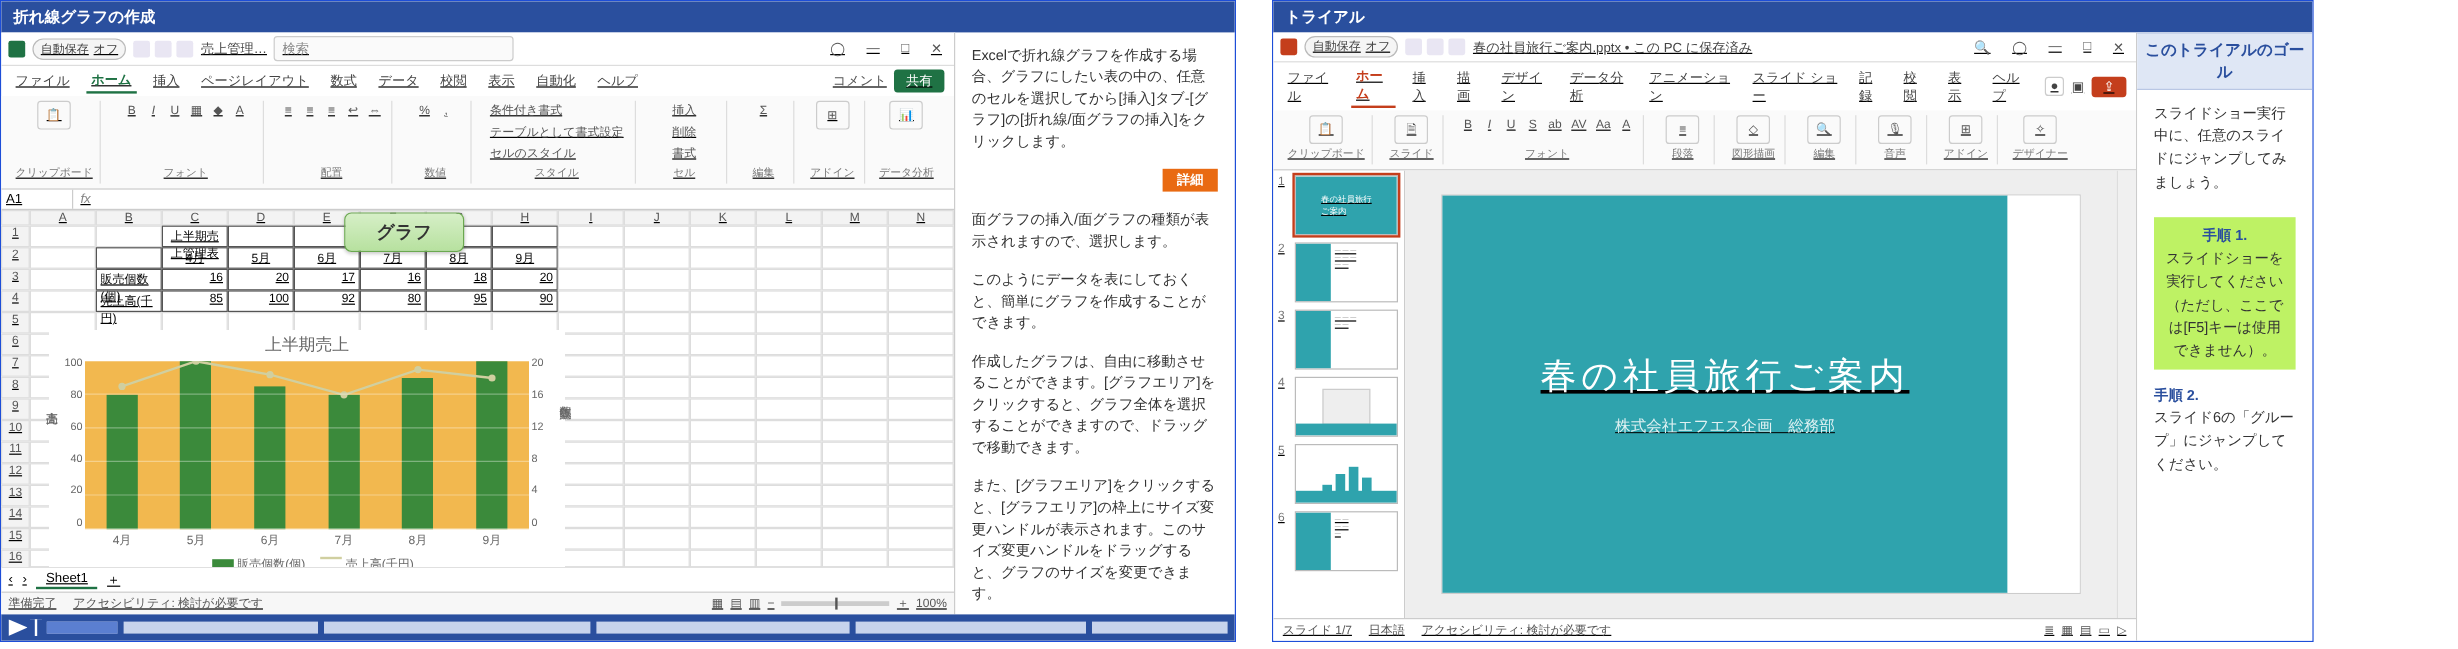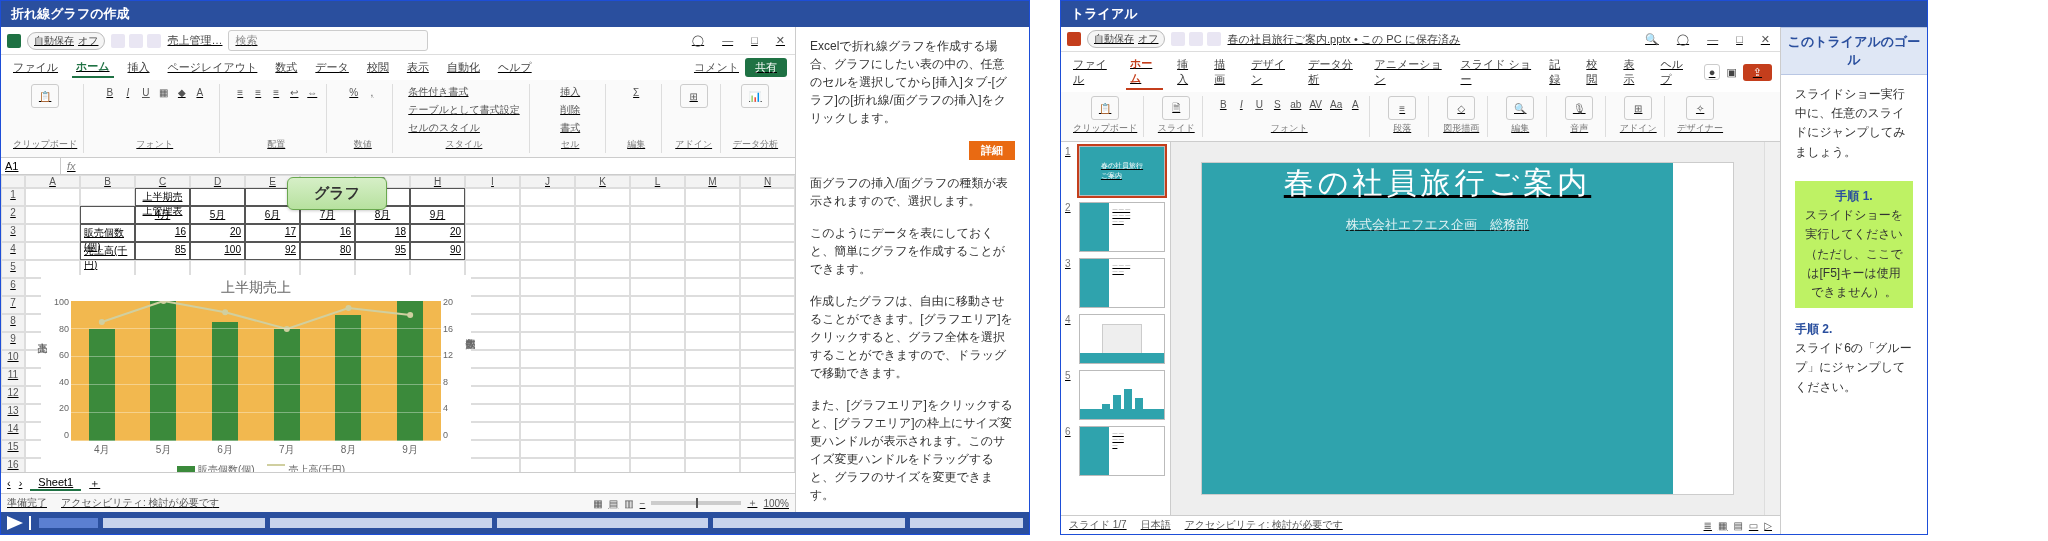--- a/index.html
+++ b/index.html
@@ -228,21 +228,21 @@
   .thumb .bars { position:static; display:flex; gap:3px; align-items:flex-end; height:30px; margin-top:6px;}
   .thumb .bars div { width:8px; background:#2fa3ad;}
 
   .slide-stage { flex:1; display:flex; flex-direction:column; background:#eee;}
   .slide-canvas {
     flex:1; margin:20px 30px; background:#fff; border:1px solid #ccc;
     display:flex; align-items:stretch;
   }
   .slide-canvas .tealpanel {
     flex:1; background:#2fa3ad; color:#fff;
-    display:flex; flex-direction:column; align-items:center; 
+    display:flex; flex-direction:column; align-items:center; justify-content:center;
     gap:12px;
   }
   .slide-canvas .tealpanel .title { font-size:30px; letter-spacing:4px;}
   .slide-canvas .tealpanel .sub { font-size:13px; opacity:0.85;}
   .slide-canvas .whitepanel { width:60px; background:#fff;}
 
   
   .trial-side {
     flex:1; display:flex; flex-direction:column; background:#fff;
   }

